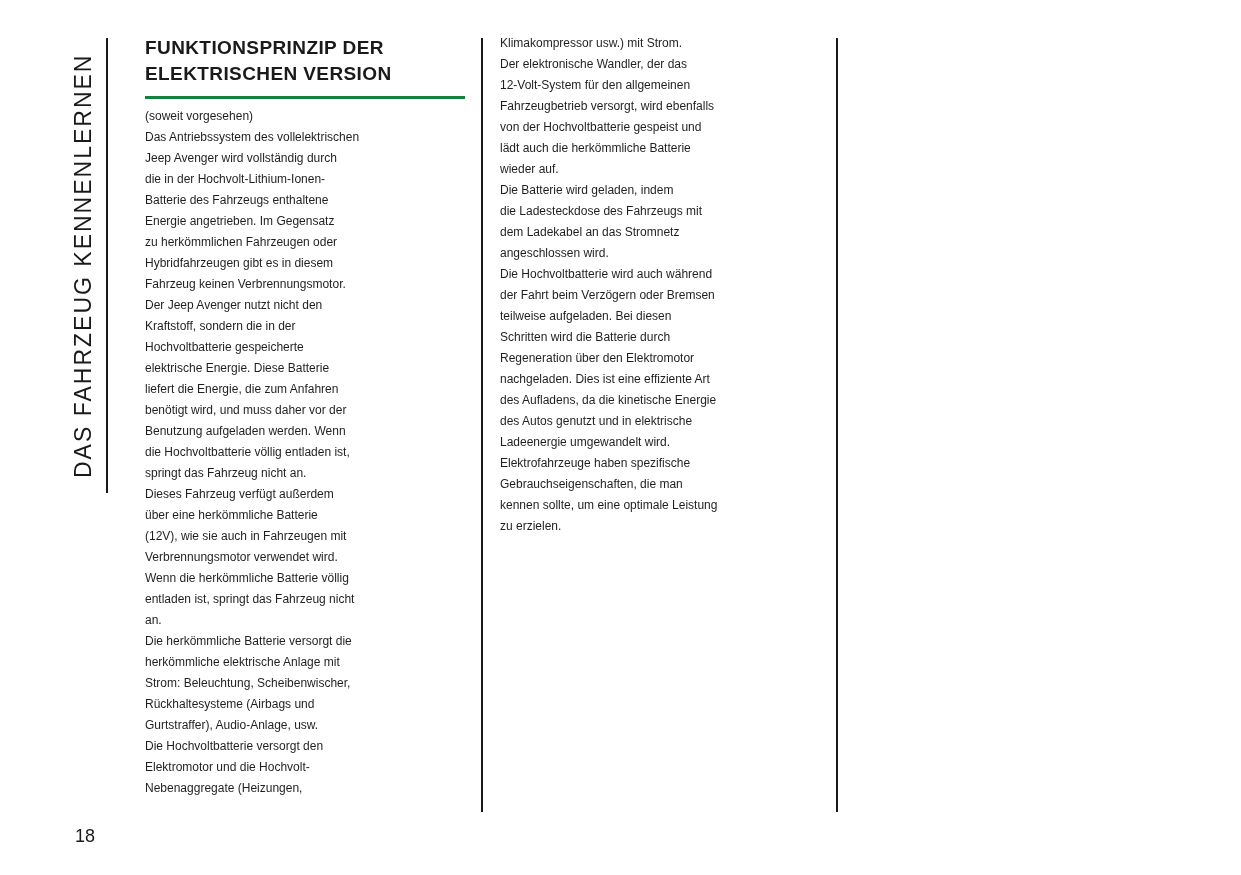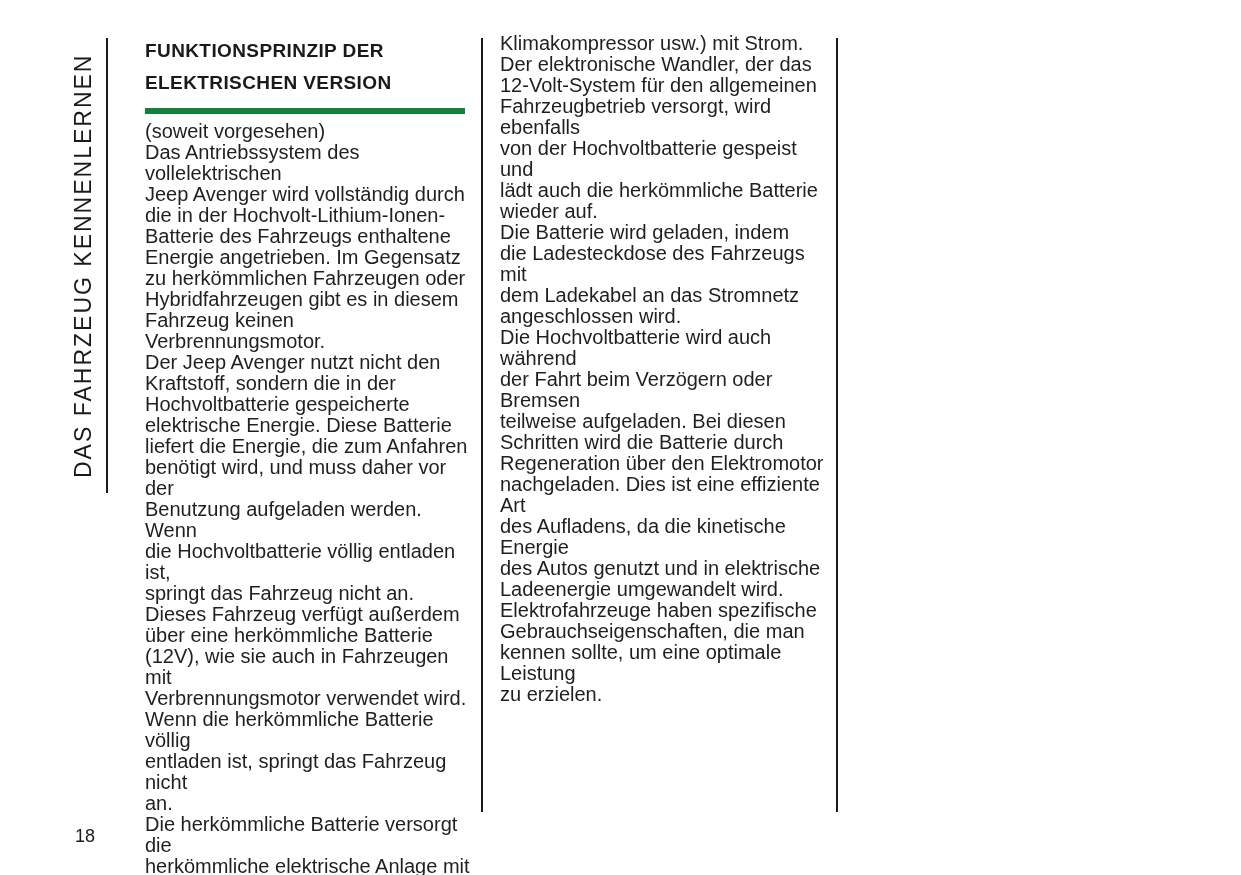--- a/index.html
+++ b/index.html
@@ -43,29 +43,29 @@
     width: 330px;
   }
   .col1 { left: 145px; }
   .col2 { left: 500px; }
   .article-title {
     margin: 0;
     padding: 2px 0 9px 0;
     font-size: 19px;
     font-weight: bold;
     letter-spacing: 0.4px;
-    line-height: 32px;
+    line-height: 26px;
     white-space: pre-line;
-    border-bottom: 6px solid #15803d;
+    border-bottom: 3px solid #15803d;
     width: 320px;
   }
   .body-text {
     margin: 0;
     padding-top: 7px;
-    font-size: 20px;
+    font-size: 12px;
     line-height: 21px;
     white-space: pre-line;
     color: #1f1f1f;
   }
   .col2 .body-text {
     padding-top: 0;
   }
   .divider {
     position: absolute;
     top: 38px;

